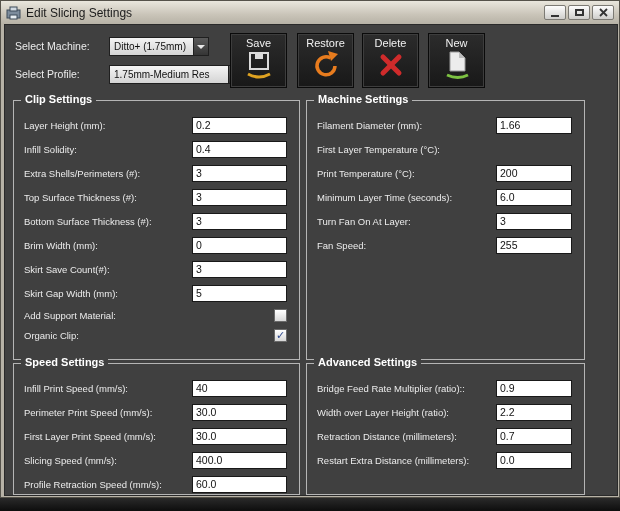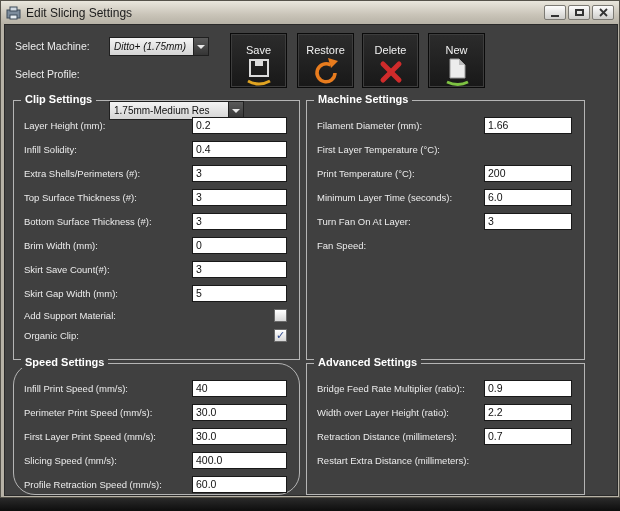--- a/index.html
+++ b/index.html
@@ -31,36 +31,36 @@
         border:1px solid #1f1f1f; display:flex; align-items:stretch; cursor:default; }
   .ddtext { flex:1; display:flex; align-items:center; padding:0 4px; font-size:10px;
             color:#111; white-space:nowrap; overflow:hidden; }
   .ddarrow { width:15px; background:linear-gradient(#5a5a5a,#353535); border-left:1px solid #1f1f1f;
              display:flex; align-items:center; justify-content:center; }
   .ddarrow::after { content:""; border:4px solid transparent; border-top-color:#e8e8e8; margin-top:4px; }
 
   
   .tbtn { position:absolute; top:8px; width:57px; height:55px; background:linear-gradient(#2c2c2c,#181818);
           border:1px solid #0a0a0a; box-shadow:inset 0 0 0 1px #3d3d3d; display:flex;
-          flex-direction:column; align-items:center; padding-top:3px; cursor:default;justify-content:flex-end; }
+          flex-direction:column; align-items:center; padding-top:3px; cursor:default; }
   .tlabel { font-size:11px; color:#f2f2f2; }
   .ticon { margin-top:1px; }
 
   
   .group { position:absolute; border:1px solid #b5b5b5; }
   .gtitle { position:absolute; top:-8px; left:7px; background:#404040; padding:0 4px;
             font-size:11px; font-weight:bold; color:#ffffff; white-space:nowrap; }
   .gbody { padding-top:12px; }
   .row { display:flex; align-items:center; justify-content:space-between;
          height:24px; padding:0 12px 0 10px; }
   .cbrow { height:20px; }
   .flabel { font-size:9.5px; color:#ececec; white-space:nowrap; overflow:hidden; }
   .fin { width:95px; height:17px; flex-shrink:0; border:1px solid #191919; background:#ffffff;
          font-family:"Liberation Sans", sans-serif; font-size:10.5px; color:#111; padding:0 3px; }
-  .fin.narrow { width:88px; }
+  .fin.narrow { width:76px; }
   .checkbox { width:13px; height:13px; flex-shrink:0; background:linear-gradient(#ffffff,#d8d8d8);
               border:1px solid #6a6a6a; display:flex; align-items:center; justify-content:center;
               font-size:11px; line-height:11px; color:#2f4a8f; cursor:default; }
 
   .taskbar { position:absolute; left:0; top:498px; width:620px; height:13px;
              background:linear-gradient(#2a2a2a,#0d0d0d); }
 </style>
 </head>
 <body>
 
@@ -86,27 +86,27 @@
             <line x1="1" y1="1" x2="8" y2="8" stroke="#333" stroke-width="1.8"></line>
             <line x1="8" y1="1" x2="1" y2="8" stroke="#333" stroke-width="1.8"></line>
           </svg>
         </span>
       </div>
     </div>
 
     <div class="dlg">
 
       <span class="hlabel" style="left:10px; top:15px;">Select Machine:</span>
-      <div class="dd" style="left:104px; top:12px; width:100px;font-style:italic;">
+      <div class="dd" style="left:104px; top:12px; width:100px;">
         <span class="ddtext">Ditto+ (1.75mm)</span>
         <span class="ddarrow"></span>
       </div>
 
       <span class="hlabel" style="left:10px; top:43px;">Select Profile:</span>
-      <div class="dd" style="left:104px; top:40px; width:135px;margin-top:36px;">
+      <div class="dd" style="left:104px; top:40px; width:135px;">
         <span class="ddtext">1.75mm-Medium Res</span>
         <span class="ddarrow"></span>
       </div>
 
       <div class="tbtn" style="left:225px;">
         <span class="tlabel">Save</span>
         <svg class="ticon" width="30" height="30" viewBox="0 0 30 30">
           <rect x="6" y="3" width="18" height="16" fill="none" stroke="#dcdcdc" stroke-width="2"></rect>
           <rect x="11" y="3" width="8" height="6" fill="#dcdcdc"></rect>
           <path d="M4 24 q11 6 22 0" fill="none" stroke-width="3" stroke="#dfa321"></path>
@@ -205,25 +205,26 @@
           <div class="row">
             <span class="flabel">Minimum Layer Time (seconds):</span>
             <input class="fin narrow" value="6.0" style="">
           </div>
           <div class="row">
             <span class="flabel">Turn Fan On At Layer:</span>
             <input class="fin narrow" value="3" style="">
           </div>
           <div class="row">
             <span class="flabel">Fan Speed:</span>
-          </div>
-        </div>
-      </div>
-
-      <div class="group" style="left:8px; top:338px; width:287px; height:132px;border-radius:22px;">
+            <input class="fin narrow" value="255" style="">
+          </div>
+        </div>
+      </div>
+
+      <div class="group" style="left:8px; top:338px; width:287px; height:132px;">
         <span class="gtitle">Speed Settings</span>
         <div class="gbody">
           <div class="row">
             <span class="flabel">Infill Print Speed (mm/s):</span>
             <input class="fin" value="40" style="">
           </div>
           <div class="row">
             <span class="flabel">Perimeter Print Speed (mm/s):</span>
             <input class="fin" value="30.0" style="">
           </div>
@@ -252,20 +253,21 @@
           <div class="row">
             <span class="flabel">Width over Layer Height (ratio):</span>
             <input class="fin narrow" value="2.2" style="">
           </div>
           <div class="row">
             <span class="flabel">Retraction Distance (millimeters):</span>
             <input class="fin narrow" value="0.7" style="">
           </div>
           <div class="row">
             <span class="flabel">Restart Extra Distance (millimeters):</span>
+            <input class="fin narrow" value="0.0" style="">
           </div>
         </div>
       </div>
 
     </div>
   </div>
 
   <div class="taskbar"></div>
 </div>
 

